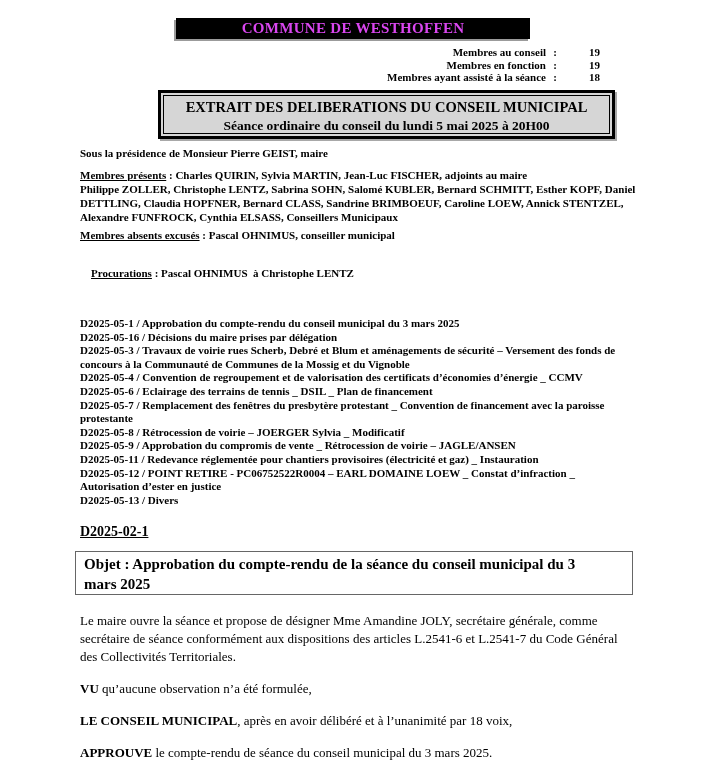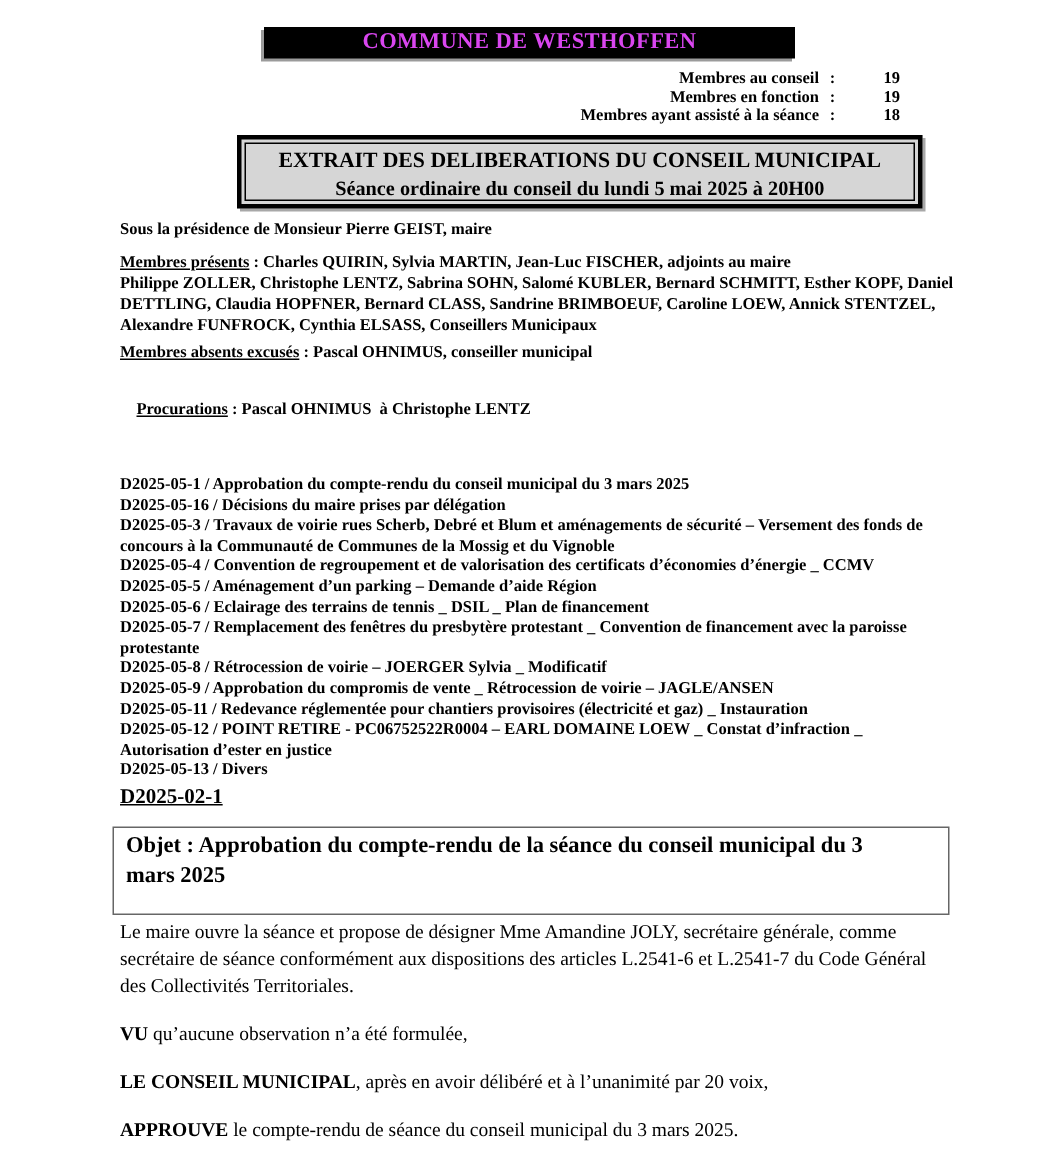--- a/index.html
+++ b/index.html
@@ -39,21 +39,21 @@
   .procurations{top:252px;line-height:14px;white-space:pre-wrap;}
   .u{text-decoration:underline;}
   .agenda{top:275px;line-height:13.6px;margin-top:42px;}
   .agenda-item{margin:0;}
   .d-number{
     position:absolute;left:80px;top:524px;
     font-weight:bold;font-size:14px;text-decoration:underline;line-height:16px;
   }
   .objet-box{
     position:absolute;left:75px;top:551px;width:558px;box-sizing:border-box;
-    border:1px solid #666;background:#fff;padding:2px 30px 15px 8px;
+    border:1px solid #666;background:#fff;padding:2px 30px 0 8px;
     font-weight:bold;font-size:15px;line-height:20px;
   }
   .bottom{position:absolute;left:80px;top:612px;width:556px;font-size:13px;}
   .bottom p{margin:0 0 14px 0;line-height:18px;font-weight:normal;}
   .bottom .b{font-weight:bold;}
 </style>
 </head>
 <body>
 
 <div class="page">
@@ -104,37 +104,36 @@
   <div class="blk procurations">
     <span class="u">Procurations</span><span> : Pascal OHNIMUS&nbsp; à Christophe LENTZ</span>
   </div>
 
   <div class="blk agenda">
 
   <div class="agenda-item">D2025-05-1 / Approbation du compte-rendu du conseil municipal du 3 mars 2025</div>
       <div class="agenda-item">D2025-05-16 / Décisions du maire prises par délégation</div>
       <div class="agenda-item">D2025-05-3 / Travaux de voirie rues Scherb, Debré et Blum et aménagements de sécurité – Versement des fonds de concours à la Communauté de Communes de la Mossig et du Vignoble</div>
       <div class="agenda-item">D2025-05-4 / Convention de regroupement et de valorisation des certificats d’économies d’énergie _ CCMV</div>
-      <div class="agenda-item">D2025-05-5 / Aménagement d’un parking – Demande d’aide Région</div>
       <div class="agenda-item">D2025-05-6 / Eclairage des terrains de tennis _ DSIL _ Plan de financement</div>
       <div class="agenda-item">D2025-05-7 / Remplacement des fenêtres du presbytère protestant _ Convention de financement avec la paroisse protestante</div>
       <div class="agenda-item">D2025-05-8 / Rétrocession de voirie – JOERGER Sylvia _ Modificatif</div>
       <div class="agenda-item">D2025-05-9 / Approbation du compromis de vente _ Rétrocession de voirie – JAGLE/ANSEN</div>
       <div class="agenda-item">D2025-05-11 / Redevance réglementée pour chantiers provisoires (électricité et gaz) _ Instauration</div>
       <div class="agenda-item">D2025-05-12 / POINT RETIRE - PC06752522R0004 – EARL DOMAINE LOEW _ Constat d’infraction _ Autorisation d’ester en justice</div>
       <div class="agenda-item">D2025-05-13 / Divers</div>
     </div>
 
   <div class="d-number">D2025-02-1</div>
 
   <div class="objet-box">
     <span>Objet : Approbation du compte-rendu de la séance du conseil municipal du 3 mars 2025</span>
   </div>
 
   <div class="bottom">
 
   <p><span class="b"></span><span>Le maire ouvre la séance et propose de désigner Mme Amandine JOLY, secrétaire générale, comme secrétaire de séance conformément aux dispositions des articles L.2541-6 et L.2541-7 du Code Général des Collectivités Territoriales.</span></p>
       <p><span class="b">VU</span><span> qu’aucune observation n’a été formulée,</span></p>
-      <p><span class="b">LE CONSEIL MUNICIPAL</span><span>, après en avoir délibéré et à l’unanimité par 20 voix,</span></p>
+      <p><span class="b">LE CONSEIL MUNICIPAL</span><span>, après en avoir délibéré et à l’unanimité par 18 voix,</span></p>
       <p><span class="b">APPROUVE</span><span> le compte-rendu de séance du conseil municipal du 3 mars 2025.</span></p>
     </div>
 
 </div>
 
 </body></html>

